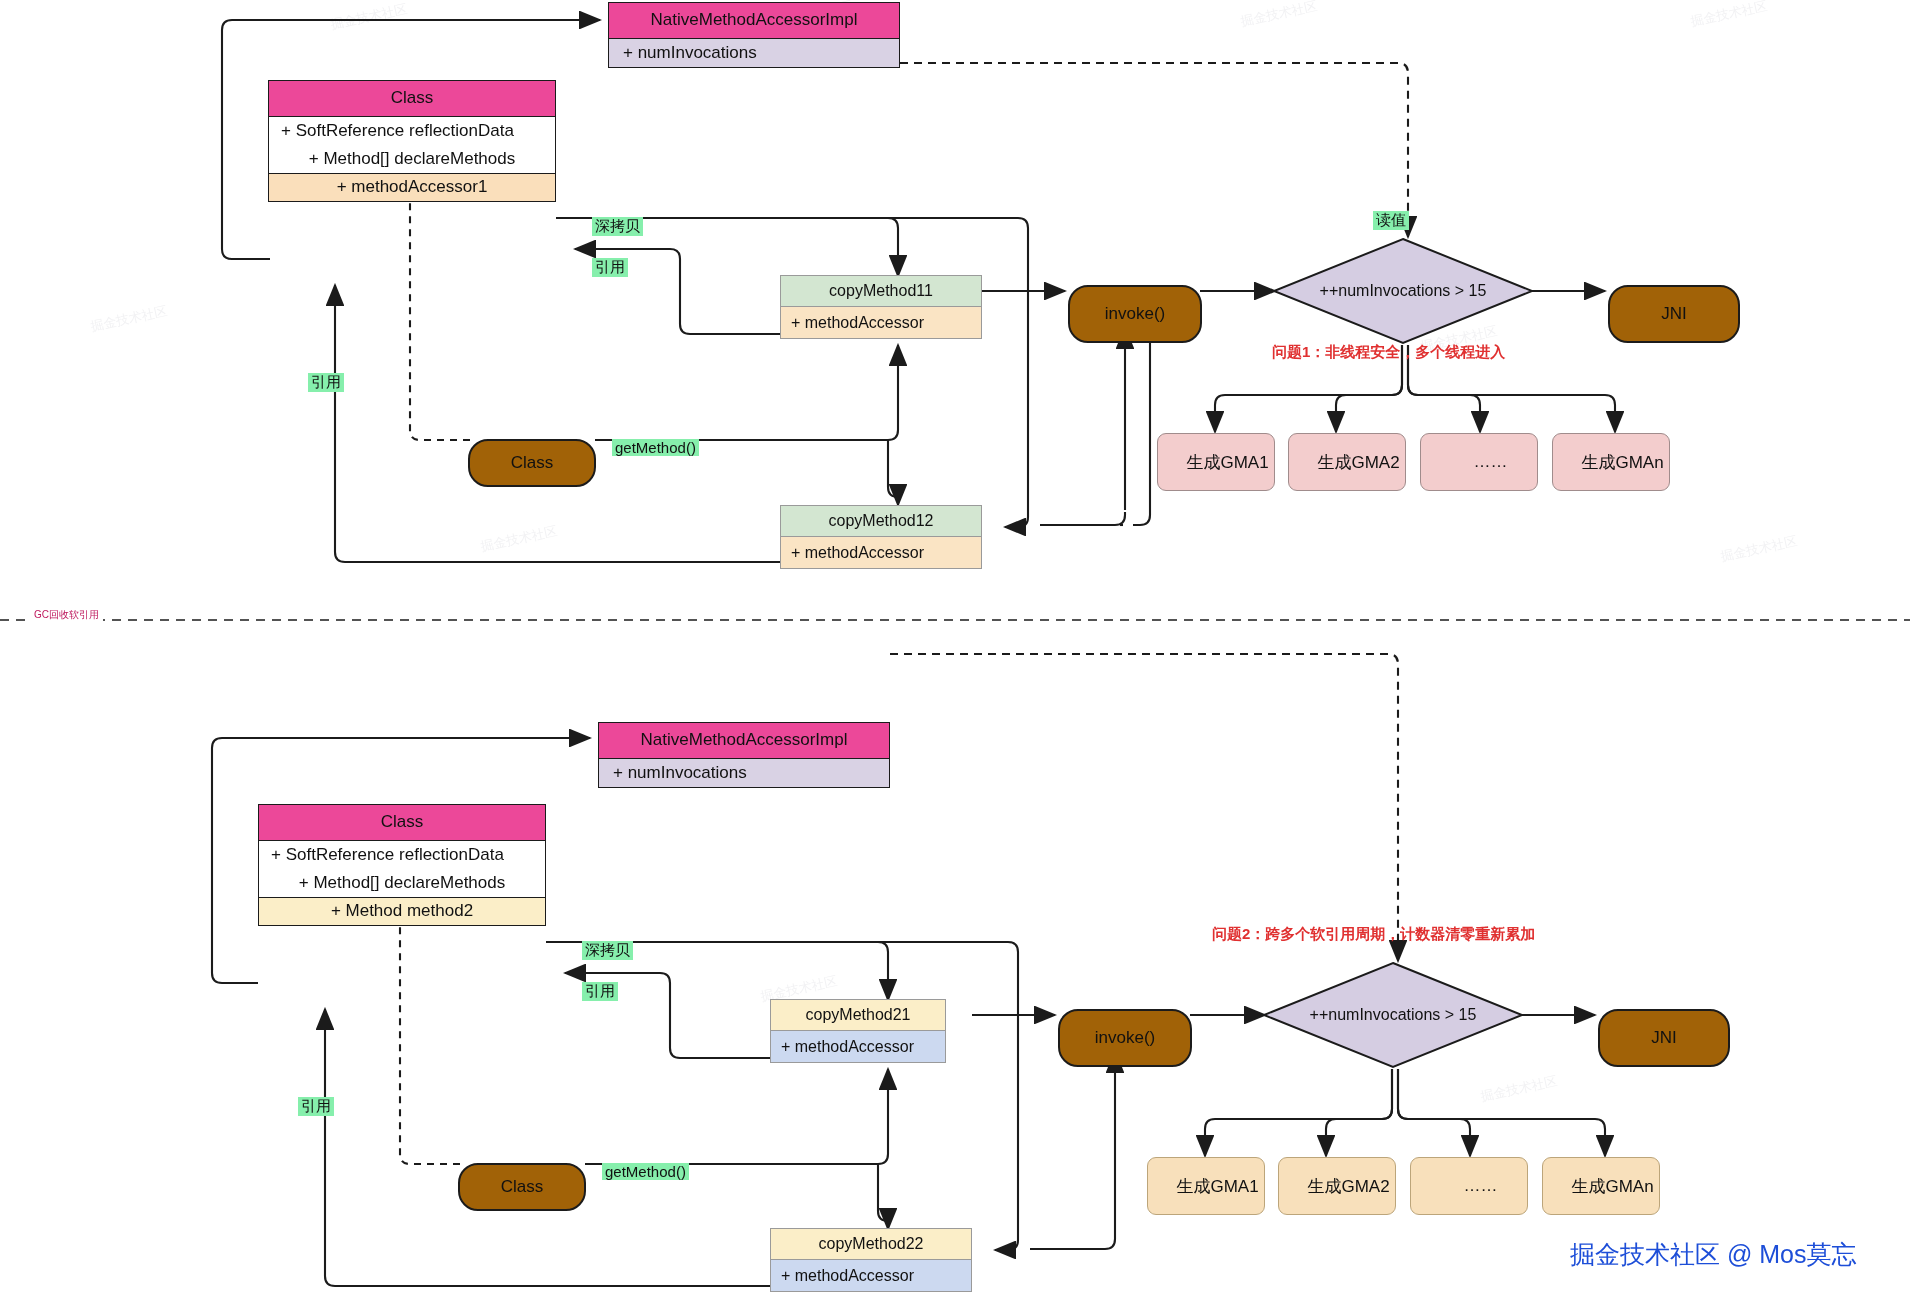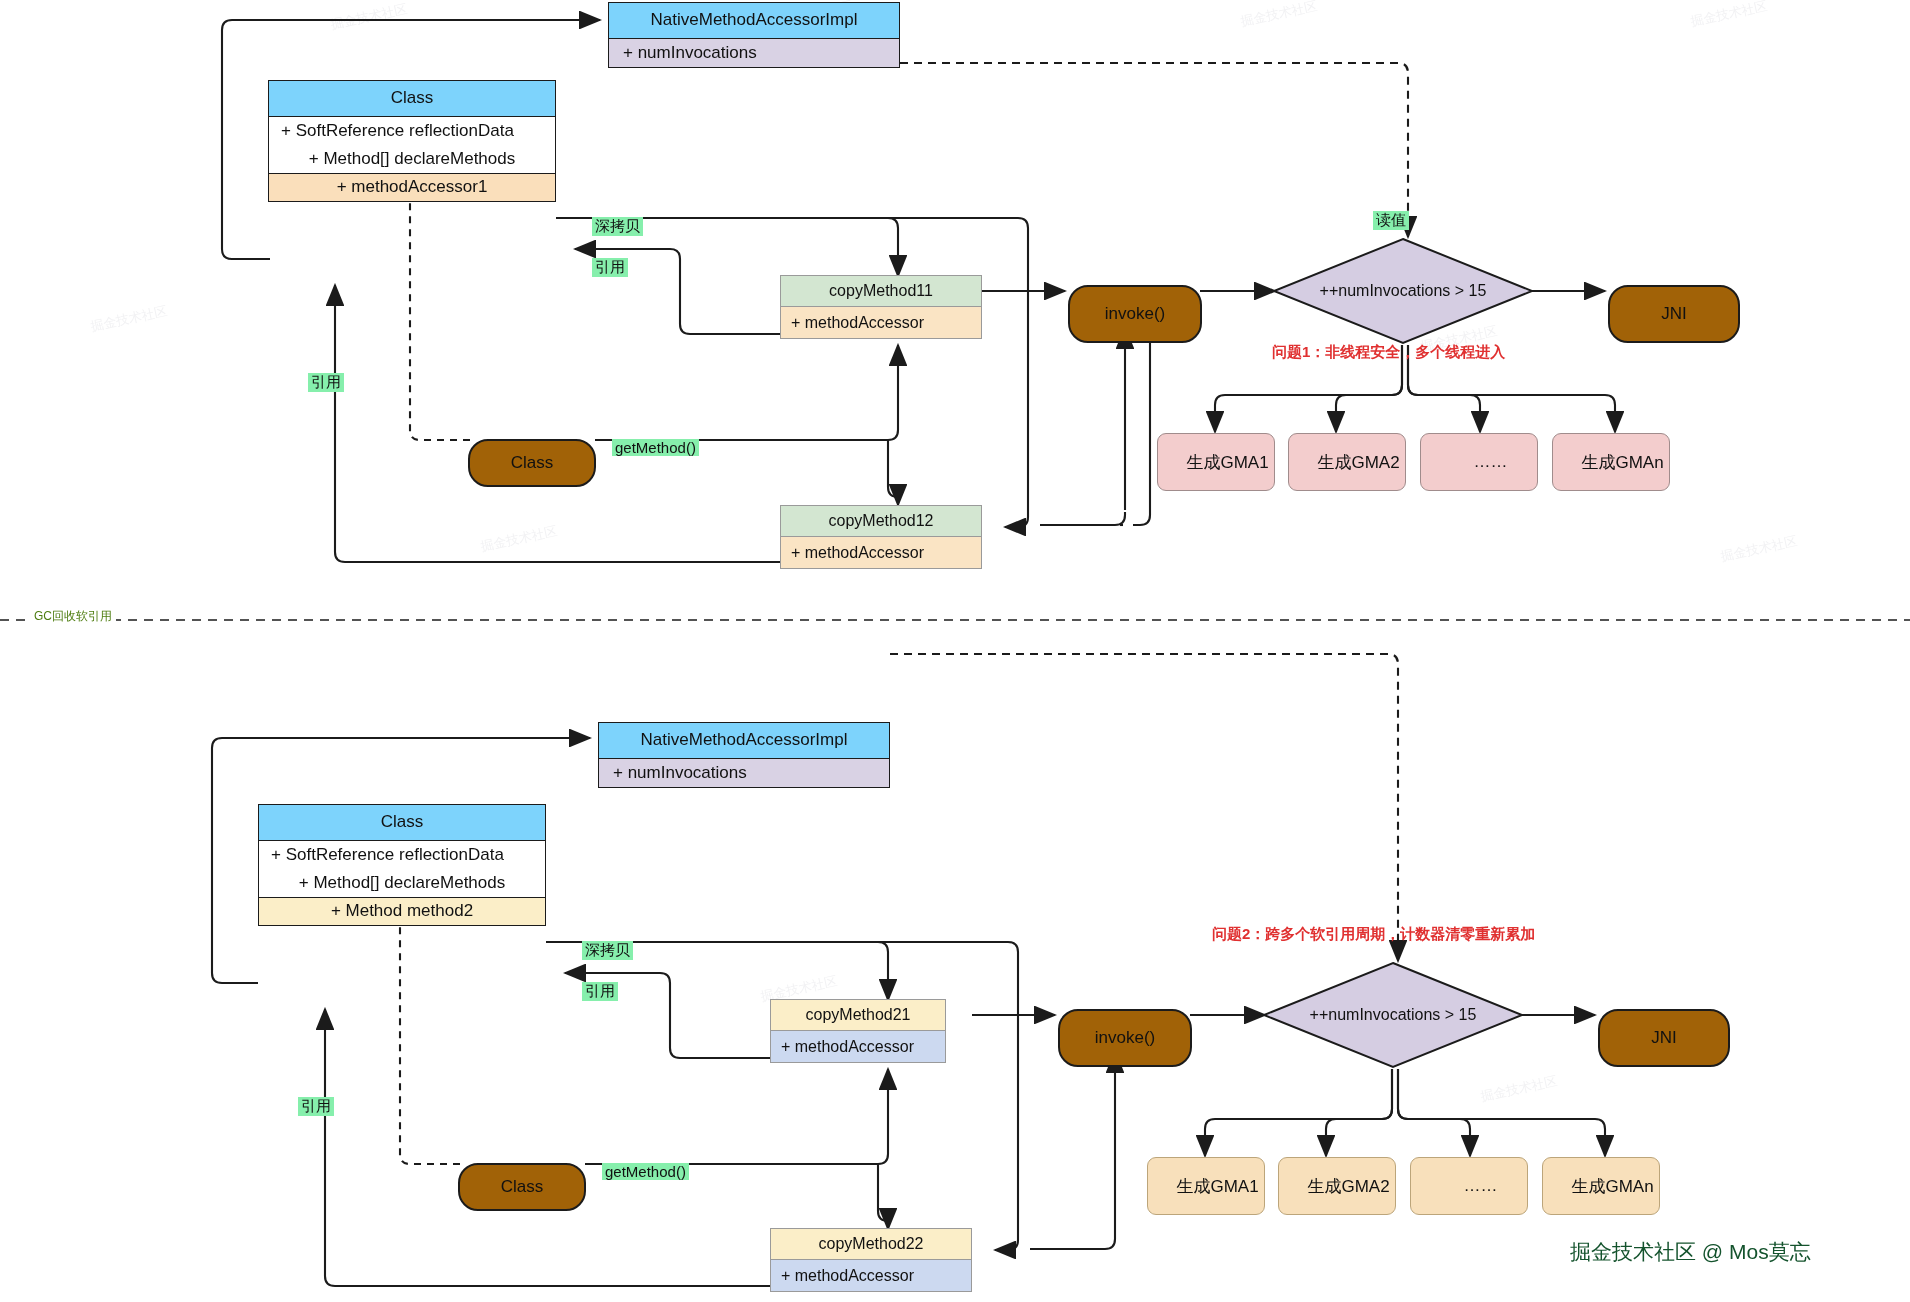--- a/index.html
+++ b/index.html
@@ -6,21 +6,21 @@
   body{width:1910px;height:1302px;position:relative;overflow:hidden;
        font-family:"Liberation Sans","DejaVu Sans",sans-serif;color:#111;}
   #canvas{position:absolute;left:0;top:0;width:1910px;height:1302px;}
   svg.wires{position:absolute;left:0;top:0;width:1910px;height:1302px;pointer-events:none;}
   .node{position:absolute;box-sizing:border-box;}
 
   
   .uml{border:1.8px solid #1b1b1b;background:#fff;}
   .uml .row{box-sizing:border-box;text-align:center;font-size:17px;line-height:1.2;
             display:flex;align-items:center;justify-content:center;}
-  .uml .title{height:36px;border-bottom:1.8px solid #1b1b1b;background:#7dd3fc;text-align:center;}
+  .uml .title{height:36px;border-bottom:1.8px solid #1b1b1b;background:#ec4899;text-align:center;}
   .uml .attr{height:28px;background:#fff;}
   .uml .sep{border-top:1.4px solid #1b1b1b;}
 
   
   .rbox{border:2px solid #1b1b1b;border-radius:20px;background:#a16207;
         display:flex;align-items:center;justify-content:center;font-size:17px;margin-top:22px;}
 
   
   .twobox{border:1.4px solid #9a9a9a;box-sizing:border-box;}
   .twobox .hdr,.twobox .acc{box-sizing:border-box;height:31px;display:flex;
@@ -32,22 +32,22 @@
   .diamond{position:absolute;}
   .diamond .lbl{position:absolute;left:0;top:0;width:100%;height:100%;
       display:flex;align-items:center;justify-content:center;font-size:16px;z-index:2;}
 
   
   .chip{border:1.4px solid #a08c8c;border-radius:9px;display:flex;align-items:center;
         justify-content:center;font-size:17px;padding-left:23px;}
 
   .note{position:absolute;font-size:15px;font-weight:bold;color:#e03030;white-space:nowrap;}
   .edgelbl{position:absolute;font-size:15px;background:#86efac;padding:0 3px;white-space:nowrap;margin-top:11px;}
-  .divlabel{position:absolute;font-size:12px;background:#fff;padding:0 4px;white-space:nowrap;color:#4d7c0f;}
-  .wm{position:absolute;font-size:21px;color:#14532d;white-space:nowrap;}
+  .divlabel{position:absolute;font-size:10px;background:#fff;padding:0 4px;white-space:nowrap;color:#be185d;}
+  .wm{position:absolute;font-size:25px;color:#1d4ed8;white-space:nowrap;}
   .ghost{position:absolute;font-size:13px;color:#f2f2f4;white-space:nowrap;
          transform:rotate(-12deg);pointer-events:none;}
 </style>
 </head>
 <body>
 
 <div id="canvas">
 
   <div class="ghost" style="left:330px;top:8px;">掘金技术社区</div>
   <div class="ghost" style="left:775px;top:5px;">掘金技术社区</div>

